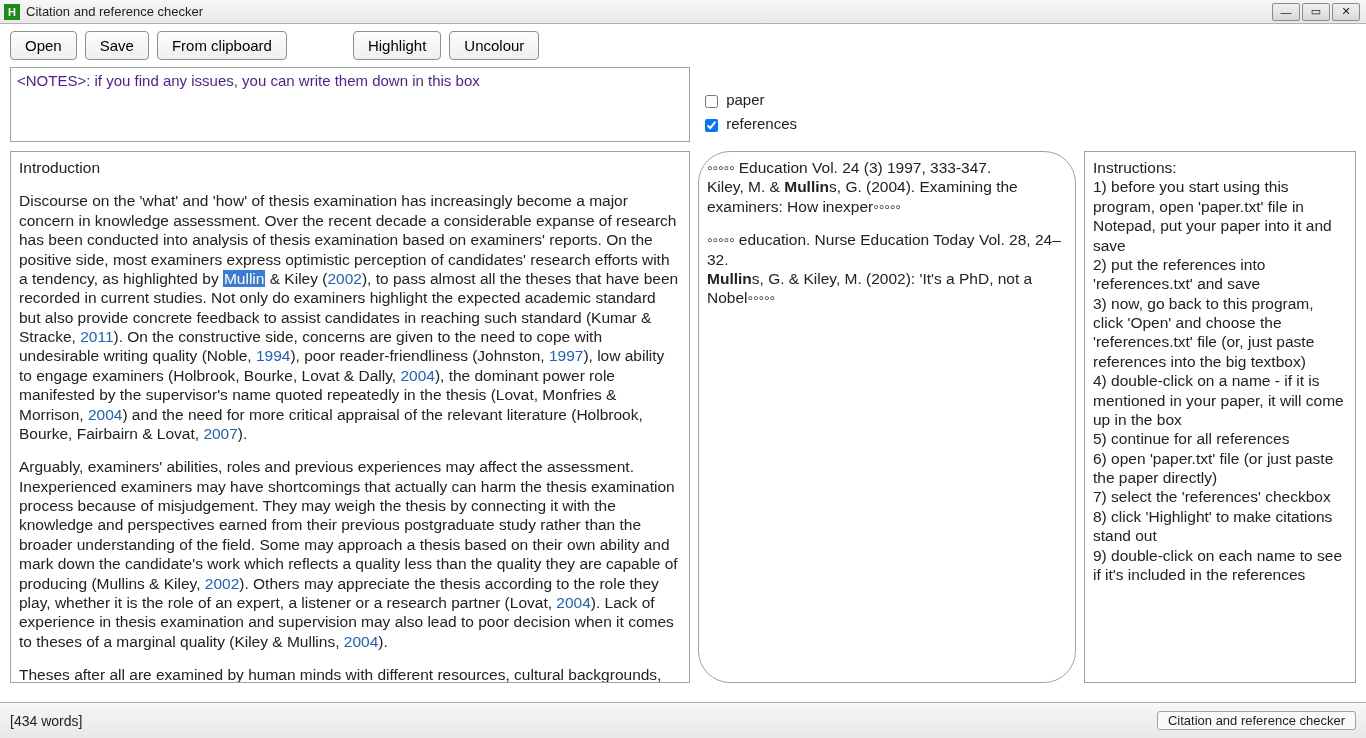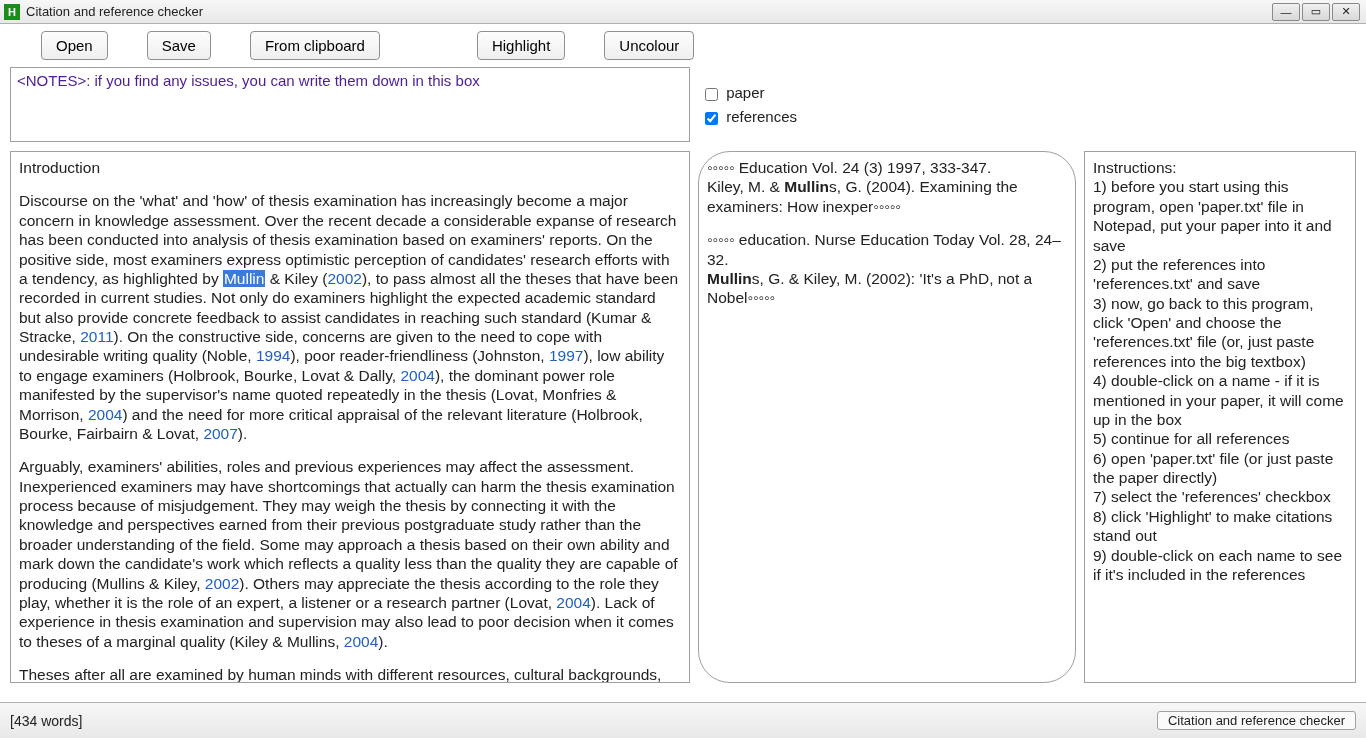--- a/index.html
+++ b/index.html
@@ -53,40 +53,39 @@
     align-items: center;
   }
   .toolbar .gap { width: 50px; }
   .btn {
     padding: 5px 14px;
     background: linear-gradient(to bottom, #fdfdfd, #efefef);
     border: 1px solid #8f8f8f;
     border-radius: 4px;
     font-size: 15px;
     cursor: pointer;
-    margin-left: 31px;
   }
   .notes-row {
     padding: 0 10px 6px 10px;
   }
   .notes-box {
     width: 680px;
     height: 75px;
     border: 1px solid #a0a0a0;
     padding: 4px 6px;
     font-size: 15px;
     resize: none;
     overflow-y: scroll;
     font-family: inherit;
     color: #4c1d95;
   }
   .checks {
     position: absolute;
     left: 705px;
-    top: 81px;
+    top: 88px;
     font-size: 15px;
     line-height: 1.6;
   }
   .checks label { display: block; }
   .checks input { margin-right: 4px; vertical-align: middle; }
   .main-row {
     flex: 1;
     display: flex;
     gap: 8px;
     padding: 0 10px 6px 10px;

